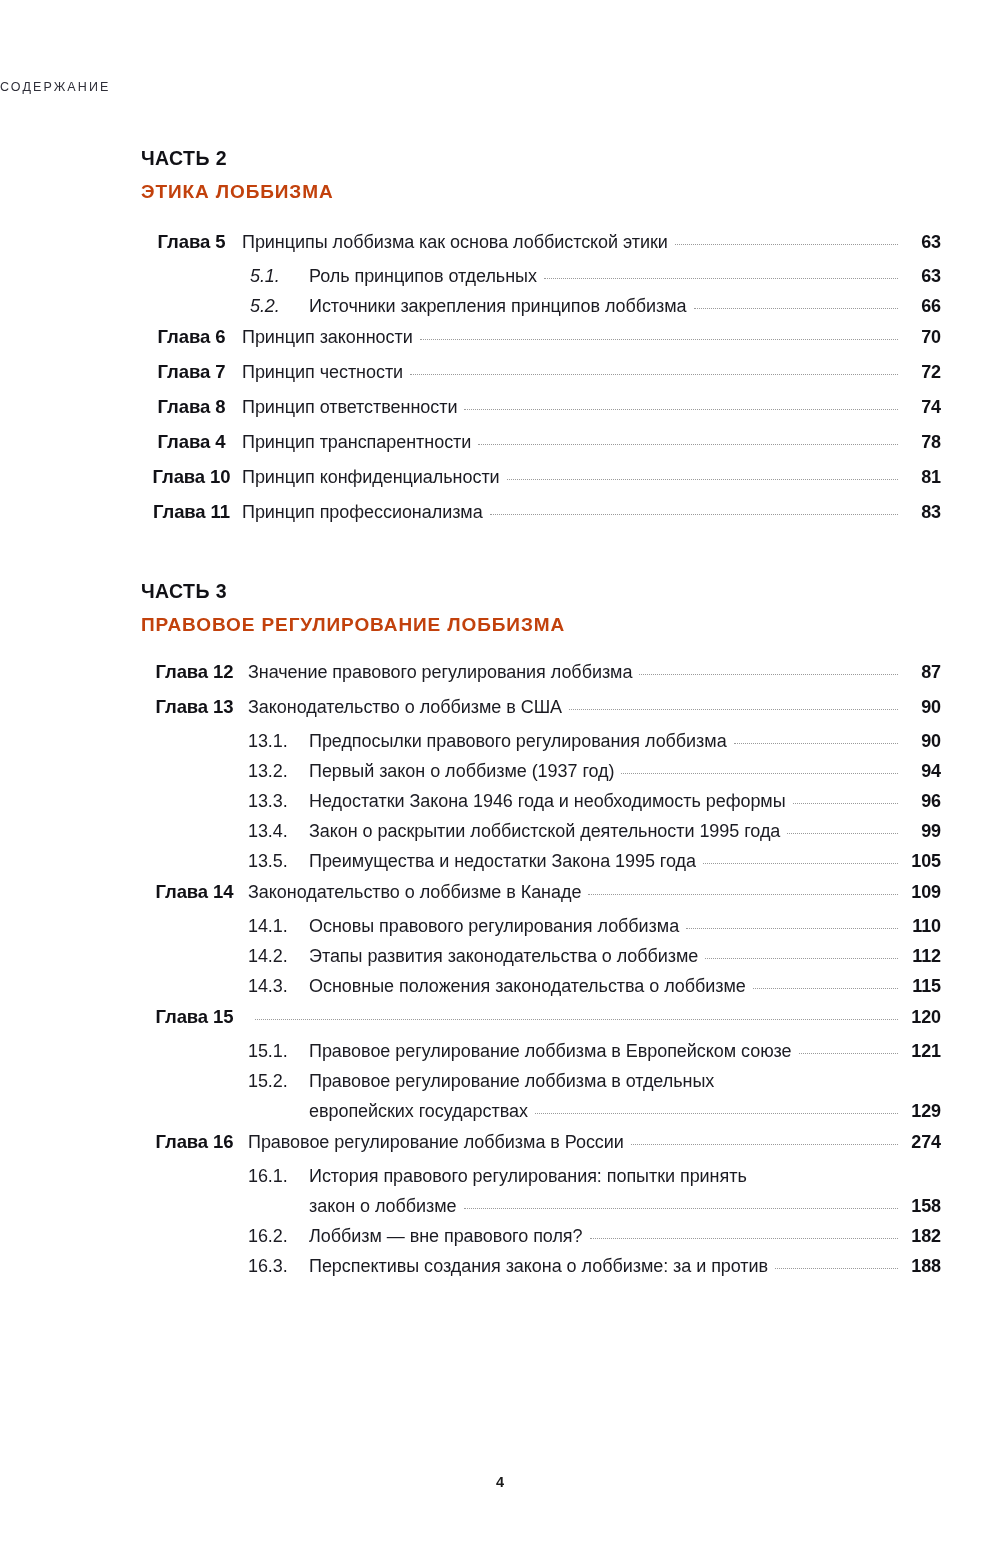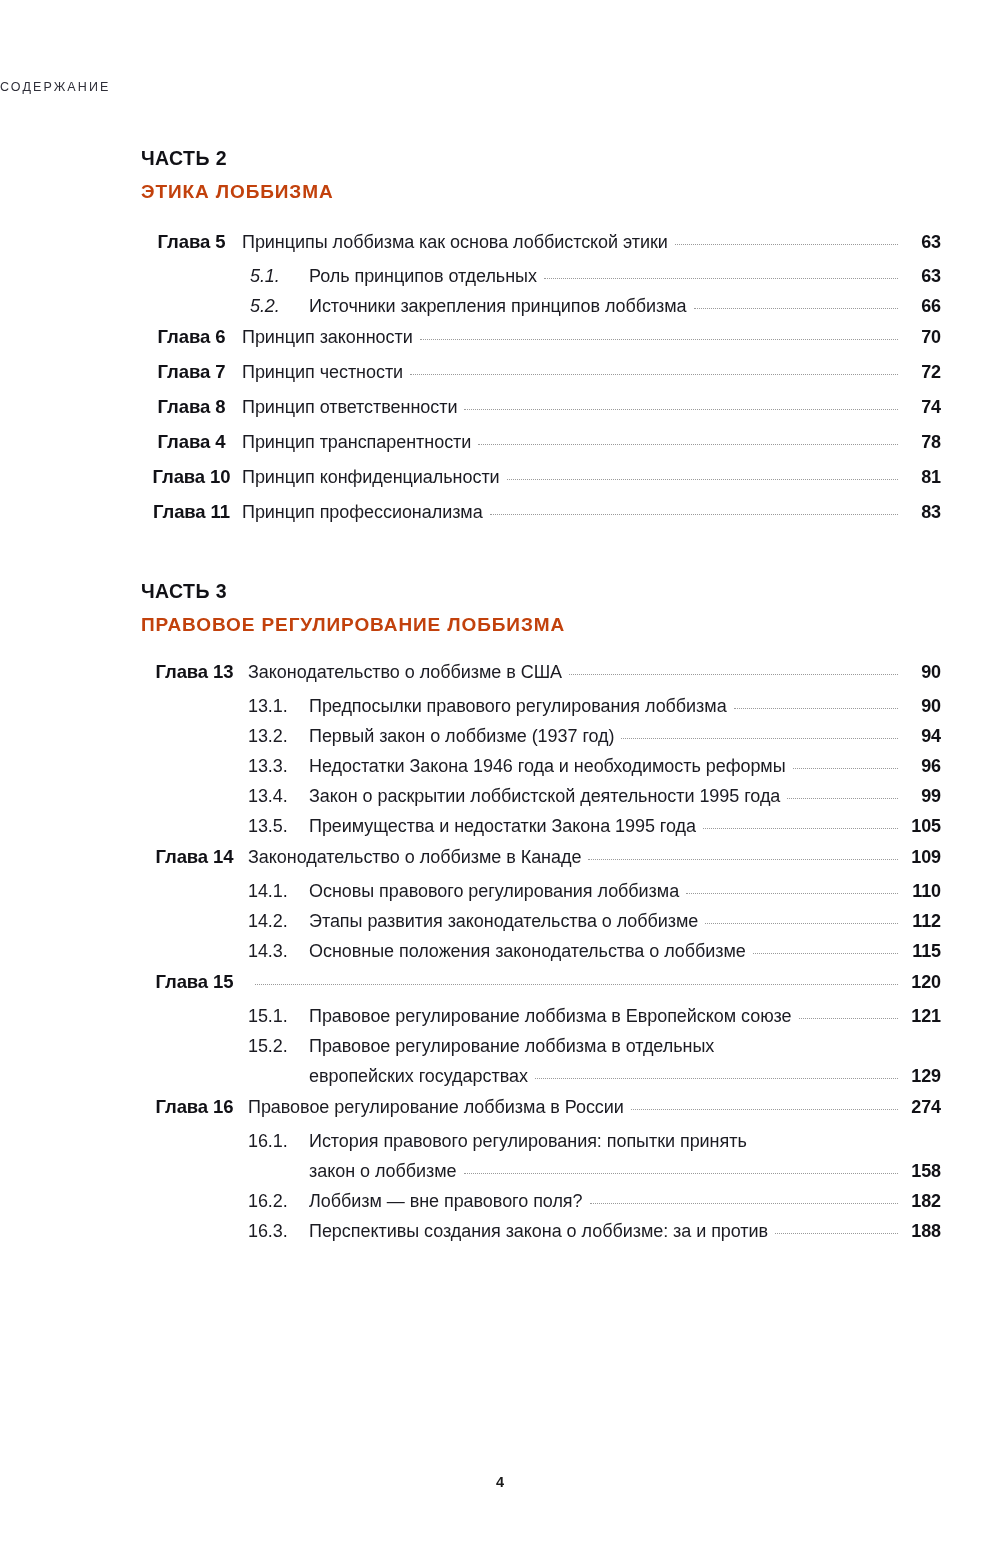--- a/index.html
+++ b/index.html
@@ -228,20 +228,26 @@
           <span class="page-num">83</span>
         </div>
       </div>
 
     <div class="part-block part-3">
       <div class="part-number">ЧАСТЬ 3</div>
       <div class="part-title">ПРАВОВОЕ РЕГУЛИРОВАНИЕ ЛОББИЗМА</div>
     </div>
     <div class="entries part-3-entries" id="entries-1">
         <div class="row chapter">
+          <span class="chap-label wide">Глава 12</span>
+          <span class="chap-title">Значение правового регулирования лоббизма</span>
+          <span class="leader"></span>
+          <span class="page-num">87</span>
+        </div>
+        <div class="row chapter">
           <span class="chap-label wide">Глава 13</span>
           <span class="chap-title">Законодательство о лоббизме в США</span>
           <span class="leader"></span>
           <span class="page-num">90</span>
         </div>
         <div class="row section">
           <span class="sec-num indent-2">13.1.</span>
           <span class="sec-title">Предпосылки правового регулирования лоббизма</span>
           <span class="leader"></span>
           <span class="page-num">90</span>

